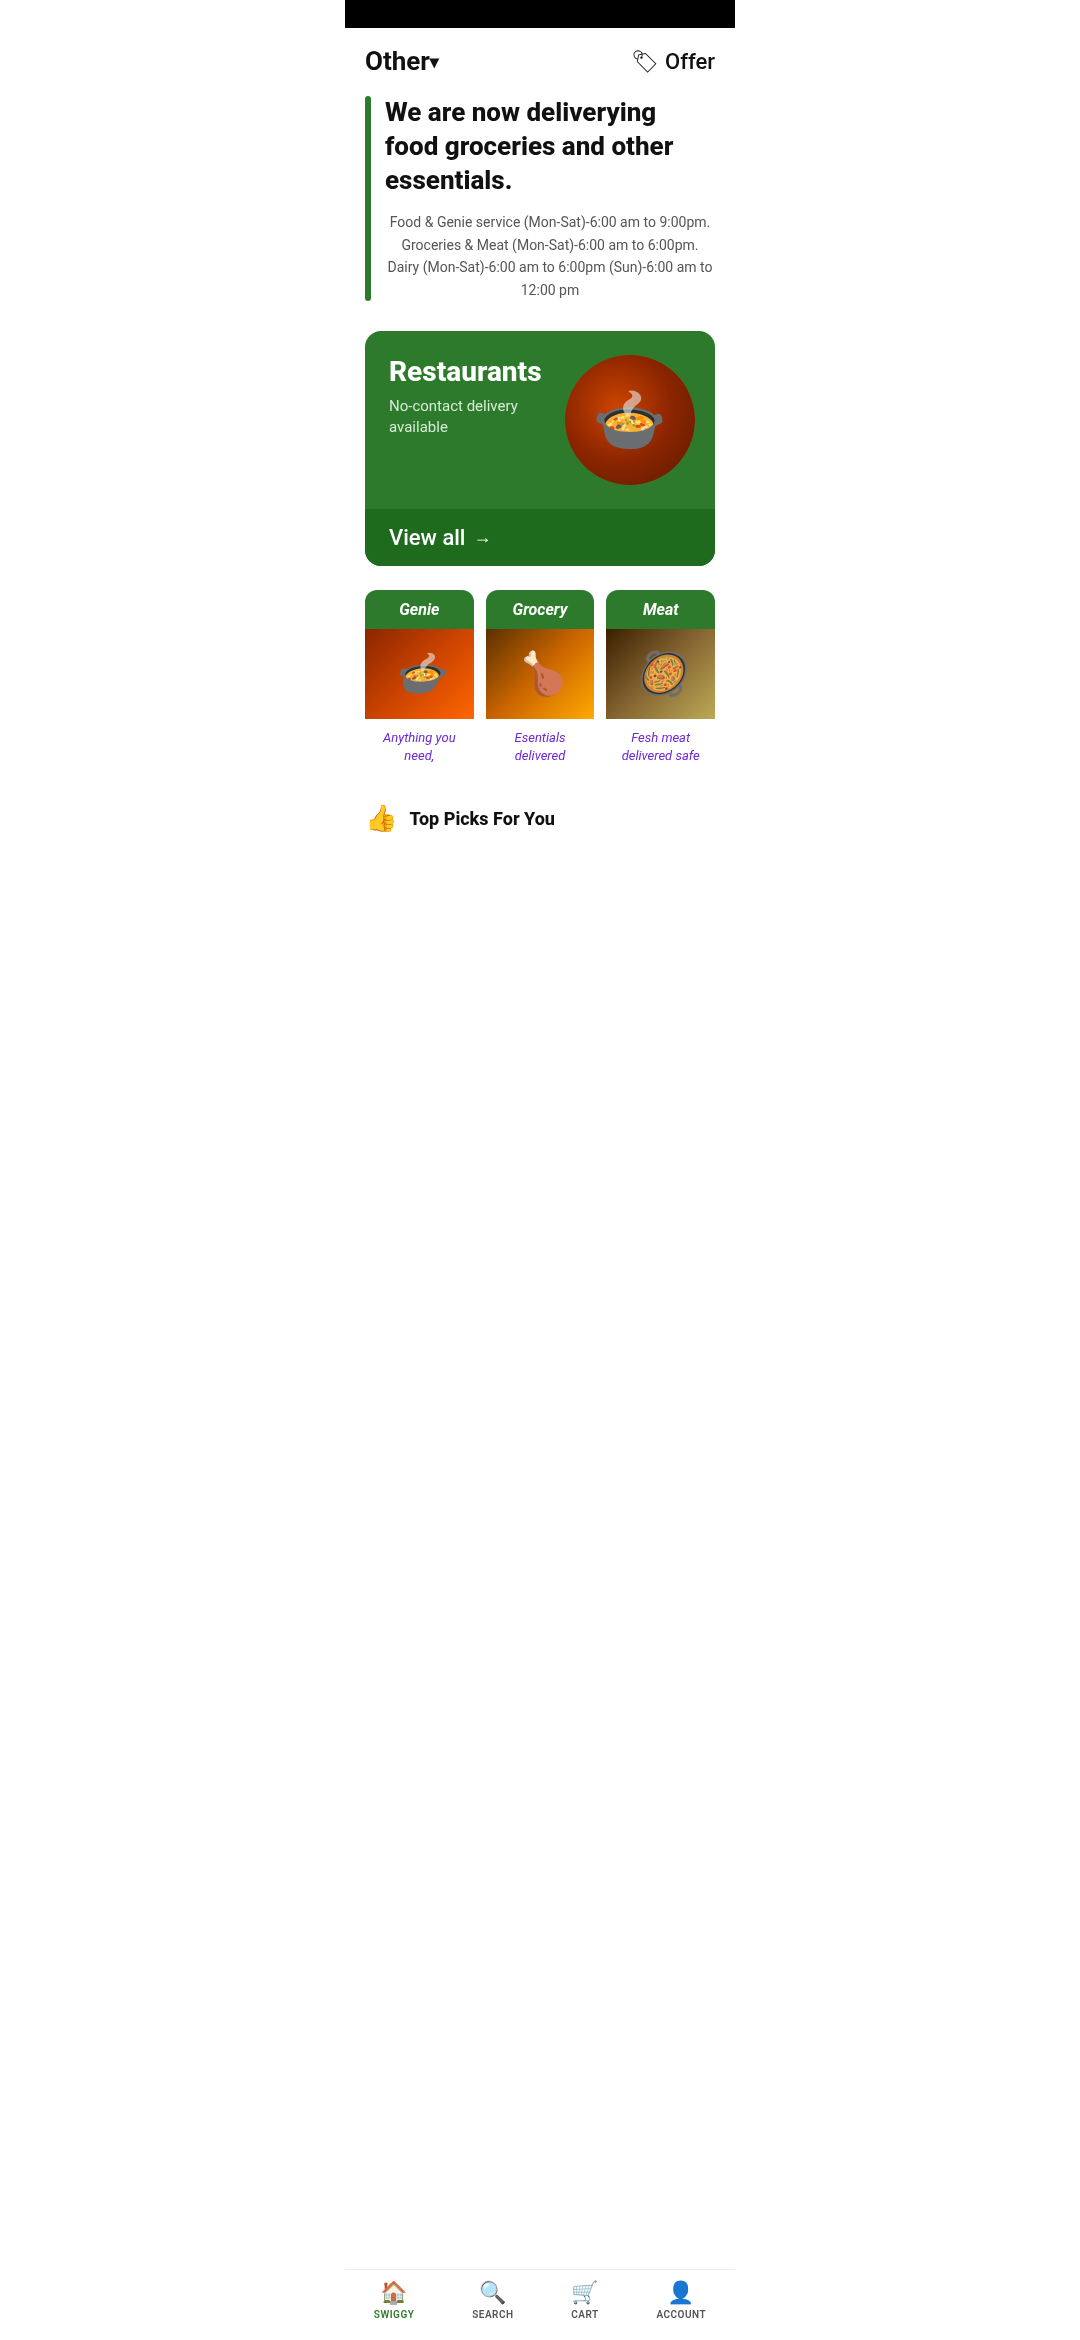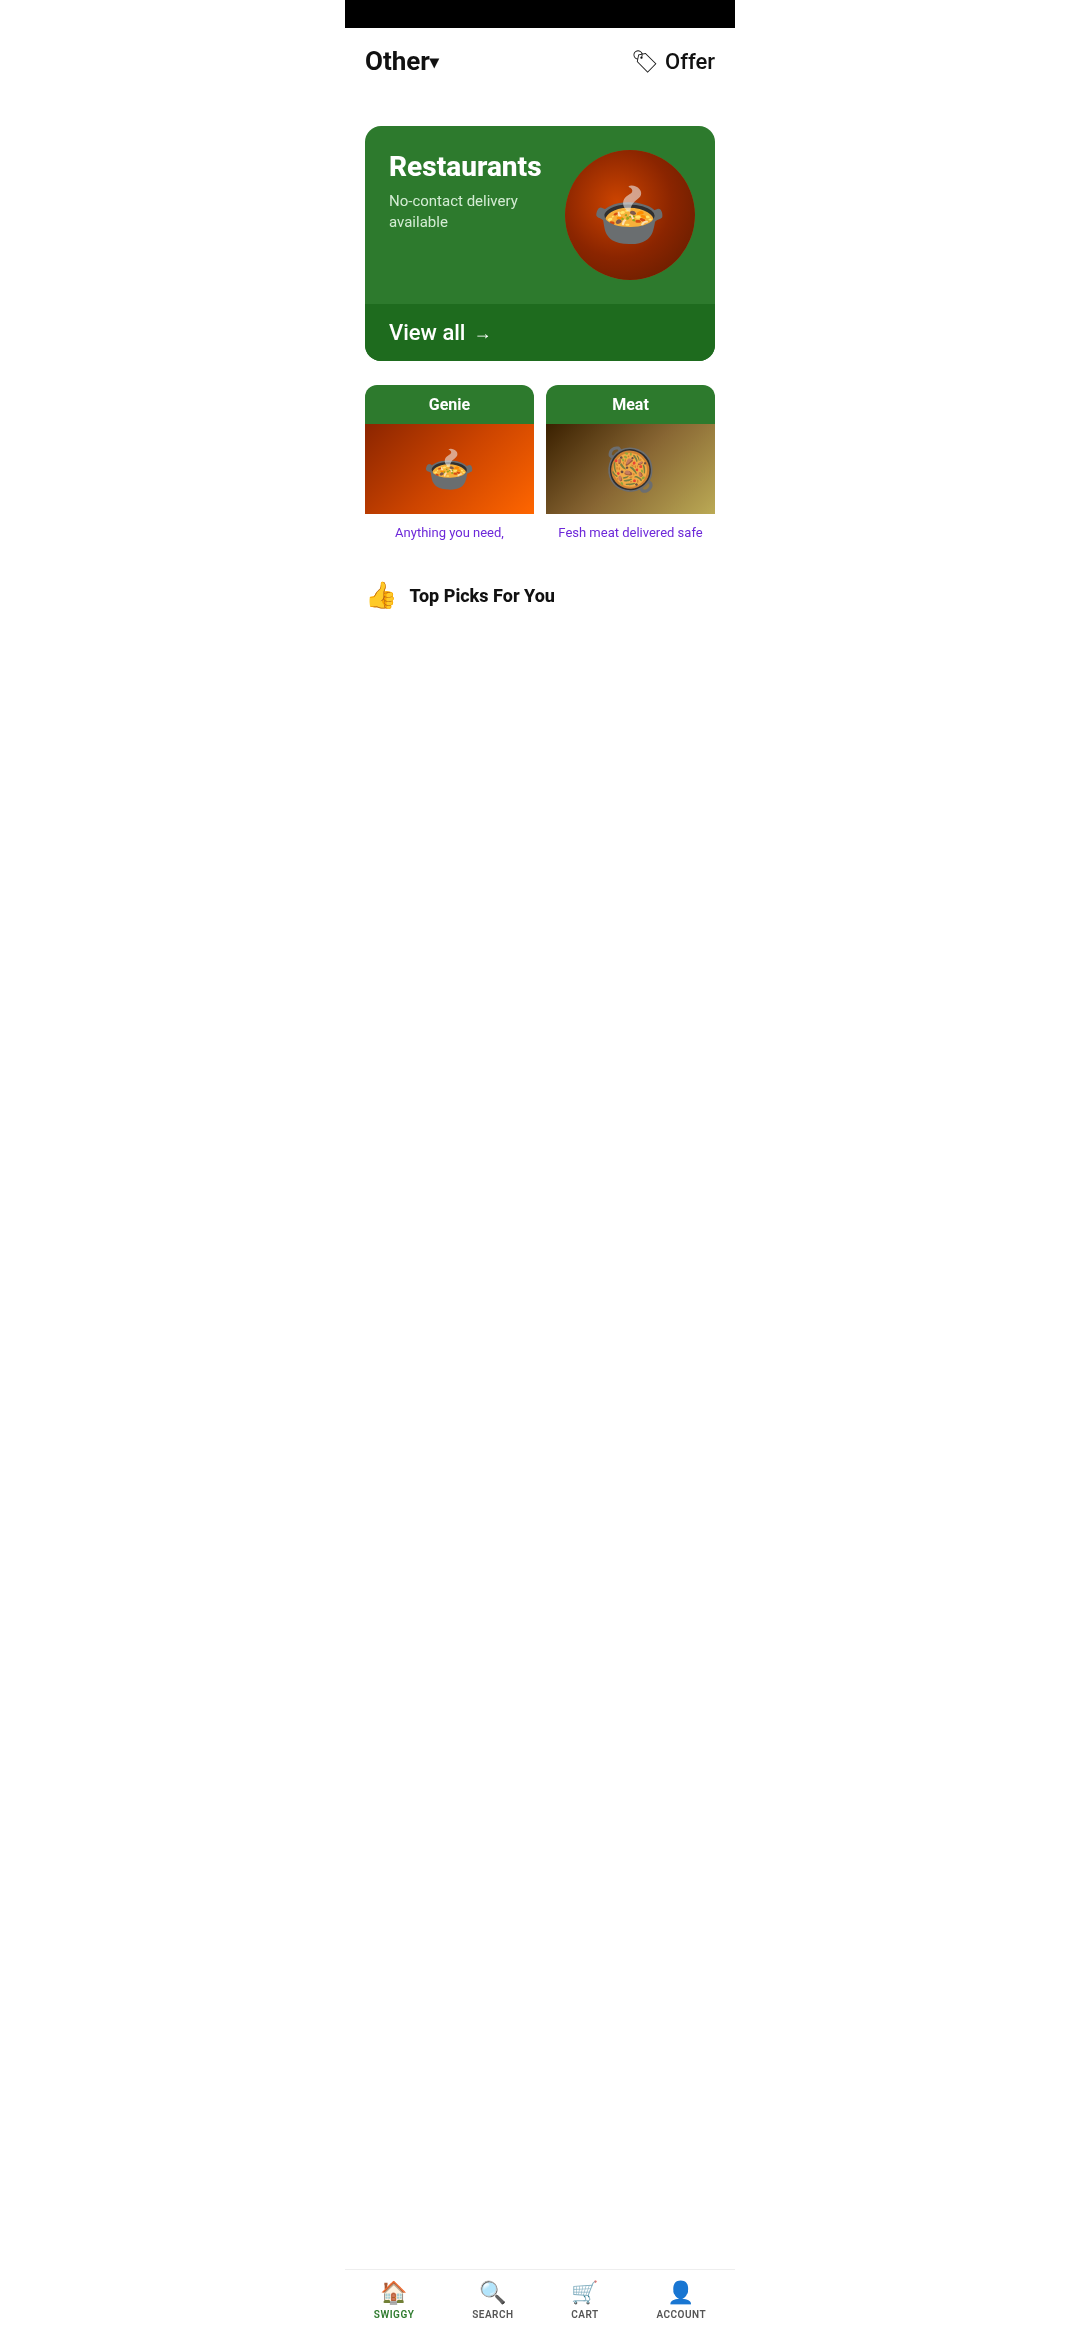--- a/index.html
+++ b/index.html
@@ -164,20 +164,21 @@
     .arrow-icon {
       color: #fff;
       font-size: 18px;
     }
 
     .category-row {
       display: flex;
       gap: 12px;
       padding: 8px 20px 10px 20px;
       overflow-x: auto;
+      font-style: italic;
     }
 
     .category-card {
       flex: 1;
       min-width: 100px;
       border-radius: 12px;
       overflow: hidden;
       background: #fff;
     }
 
@@ -308,20 +309,24 @@
       <span class="chevron-icon">▾</span>
     </div>
     <div class="header-offer">
       <span class="tag-icon">🏷</span>
       <span>Offer</span>
     </div>
   </div>
 
   <div class="hero-section">
     <div class="green-bar"></div>
+    <div class="hero-text-content">
+      <div class="hero-title">We are now deliverying food groceries and other essentials.</div>
+      <div class="hero-subtitle">Food &amp; Genie service (Mon-Sat)-6:00 am to 9:00pm. Groceries &amp; Meat (Mon-Sat)-6:00 am to 6:00pm. Dairy (Mon-Sat)-6:00 am to 6:00pm (Sun)-6:00 am to 12:00 pm</div>
+    </div>
   </div>
 
   <div class="restaurant-card">
     <div class="restaurant-card-inner">
       <div class="restaurant-text">
         <div class="restaurant-title">Restaurants</div>
         <div class="restaurant-desc">No-contact delivery available</div>
       </div>
       <div class="restaurant-image">
         <div class="food-circle-visual"></div>
@@ -336,20 +341,27 @@
   <div class="category-row">
 
     <div class="category-card">
       <div class="category-header">
         <span class="category-header-text">Genie</span>
       </div>
       <div class="food-visual-genie">🍲</div>
       <div class="category-desc">Anything you need,</div>
     </div>
 
+    <div class="category-card">
+      <div class="category-header">
+        <span class="category-header-text">Grocery</span>
+      </div>
+      <div class="food-visual-grocery">🍗</div>
+      <div class="category-desc">Esentials delivered</div>
+    </div>
 
     <div class="category-card">
       <div class="category-header">
         <span class="category-header-text">Meat</span>
       </div>
       <div class="food-visual-meat">🥘</div>
       <div class="category-desc">Fesh meat delivered safe</div>
     </div>
 
   </div>

